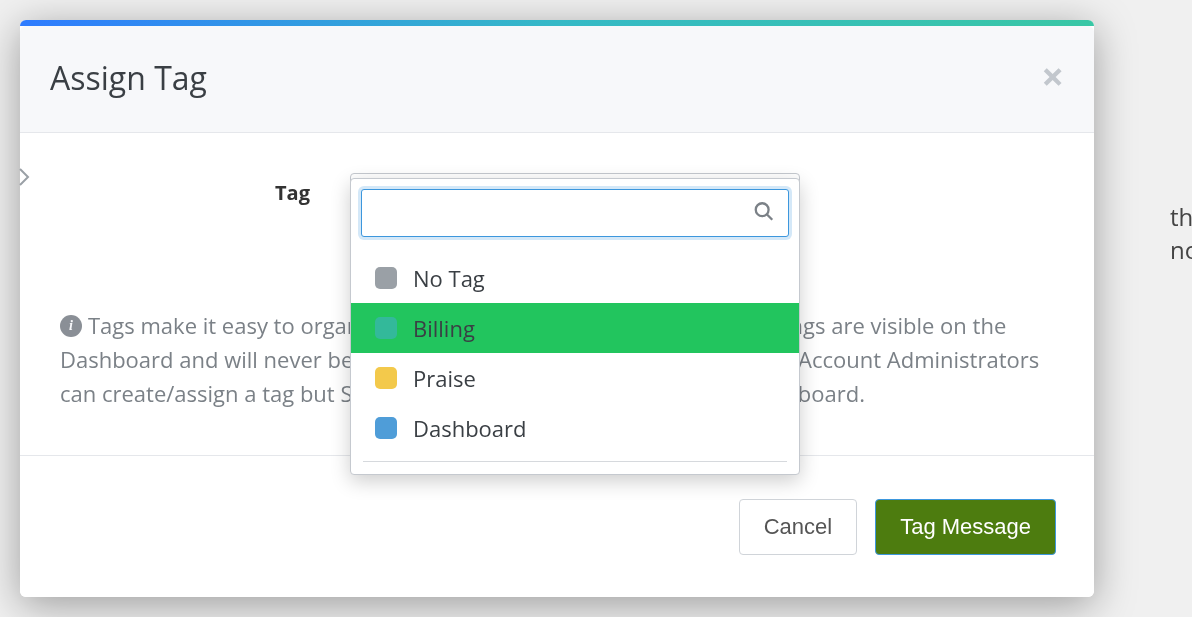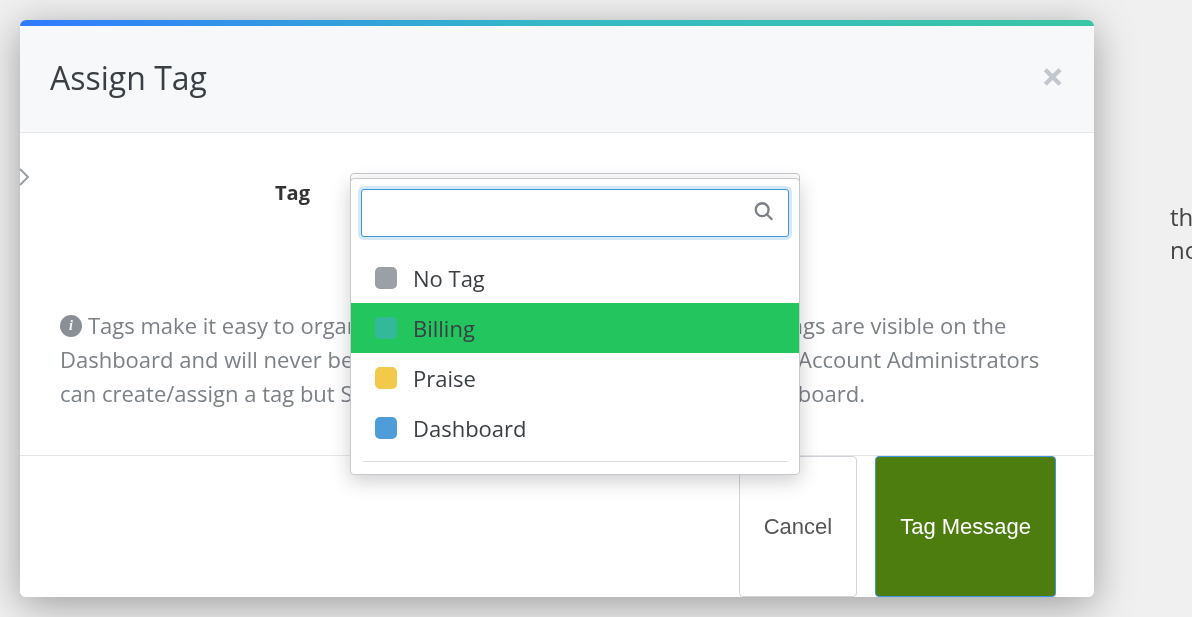--- a/index.html
+++ b/index.html
@@ -21,21 +21,21 @@
   .modal-body { position:absolute; left:0; top:113px; width:100%; bottom:142px; }
   .form-row { display:flex; align-items:flex-start; padding:40px 30px 0 30px; }
   .form-label { width:300px; text-align:right; font-size:20px; font-weight:700; color:#333; padding-right:40px; padding-top:6px; }
   .select-box {
     width:450px; height:48px; border:1px solid #c5c9cf; border-radius:4px; position:relative; background:#fff; display:flex; align-items:center; padding:0 14px; font-size:22px; color:#555;
   }
   .select-color { width:22px; height:22px; border-radius:4px; margin-right:14px; }
   .caret-up { position:absolute; right:14px; top:50%; transform:translateY(-50%); width:0; height:0; border-left:7px solid transparent; border-right:7px solid transparent; border-bottom:9px solid #444; }
   .help-block { position:absolute; left:40px; right:40px; top:175px; font-size:22px; color:#7b8187; line-height:1.55; }
   .info-icon { display:inline-flex; width:22px; height:22px; border-radius:50%; background:#8a8f96; color:#f7f8fa; font-size:14px; font-weight:800; align-items:center; justify-content:center; font-style:italic; font-family:Georgia,serif; vertical-align:middle; margin-right:6px; position:relative; top:-2px; }
-  .modal-footer { position:absolute; left:0; bottom:0; width:100%; height:142px; border-top:1px solid #e5e7eb; background:#fff; border-radius:0 0 6px 6px; display:flex; justify-content:flex-end; padding-right:38px; gap:18px; }
+  .modal-footer { position:absolute; left:0; bottom:0; width:100%; height:142px; border-top:1px solid #e5e7eb; background:#fff; border-radius:0 0 6px 6px; display:flex; justify-content:flex-end; align-items:center; padding-right:38px; gap:18px; }
   .btn { font-size:22px; padding:14px 24px; border-radius:4px; border:1px solid #d0d4d9; background:#fff; color:#555; cursor:pointer; }
   .btn.primary { background:#4d7c0f; color:#fff; border-color:#3d97dd; }
 
   .dropdown-panel {
     position:absolute; left:330px; top:158px; width:450px; background:#fff; border:1px solid #c5c9cf; border-radius:4px; box-shadow:0 6px 20px rgba(0,0,0,.2); z-index:50;
     padding-bottom:8px;
   }
   .search-wrap { padding:10px 10px 10px 10px; }
   .search-input-wrap { position:relative; }
   .search-input { width:100%; height:48px; font-size:22px; padding:4px 46px 4px 14px; border:1px solid #3d97dd; border-radius:3px; outline:none; box-shadow:0 0 0 3px rgba(61,151,221,.22); }

